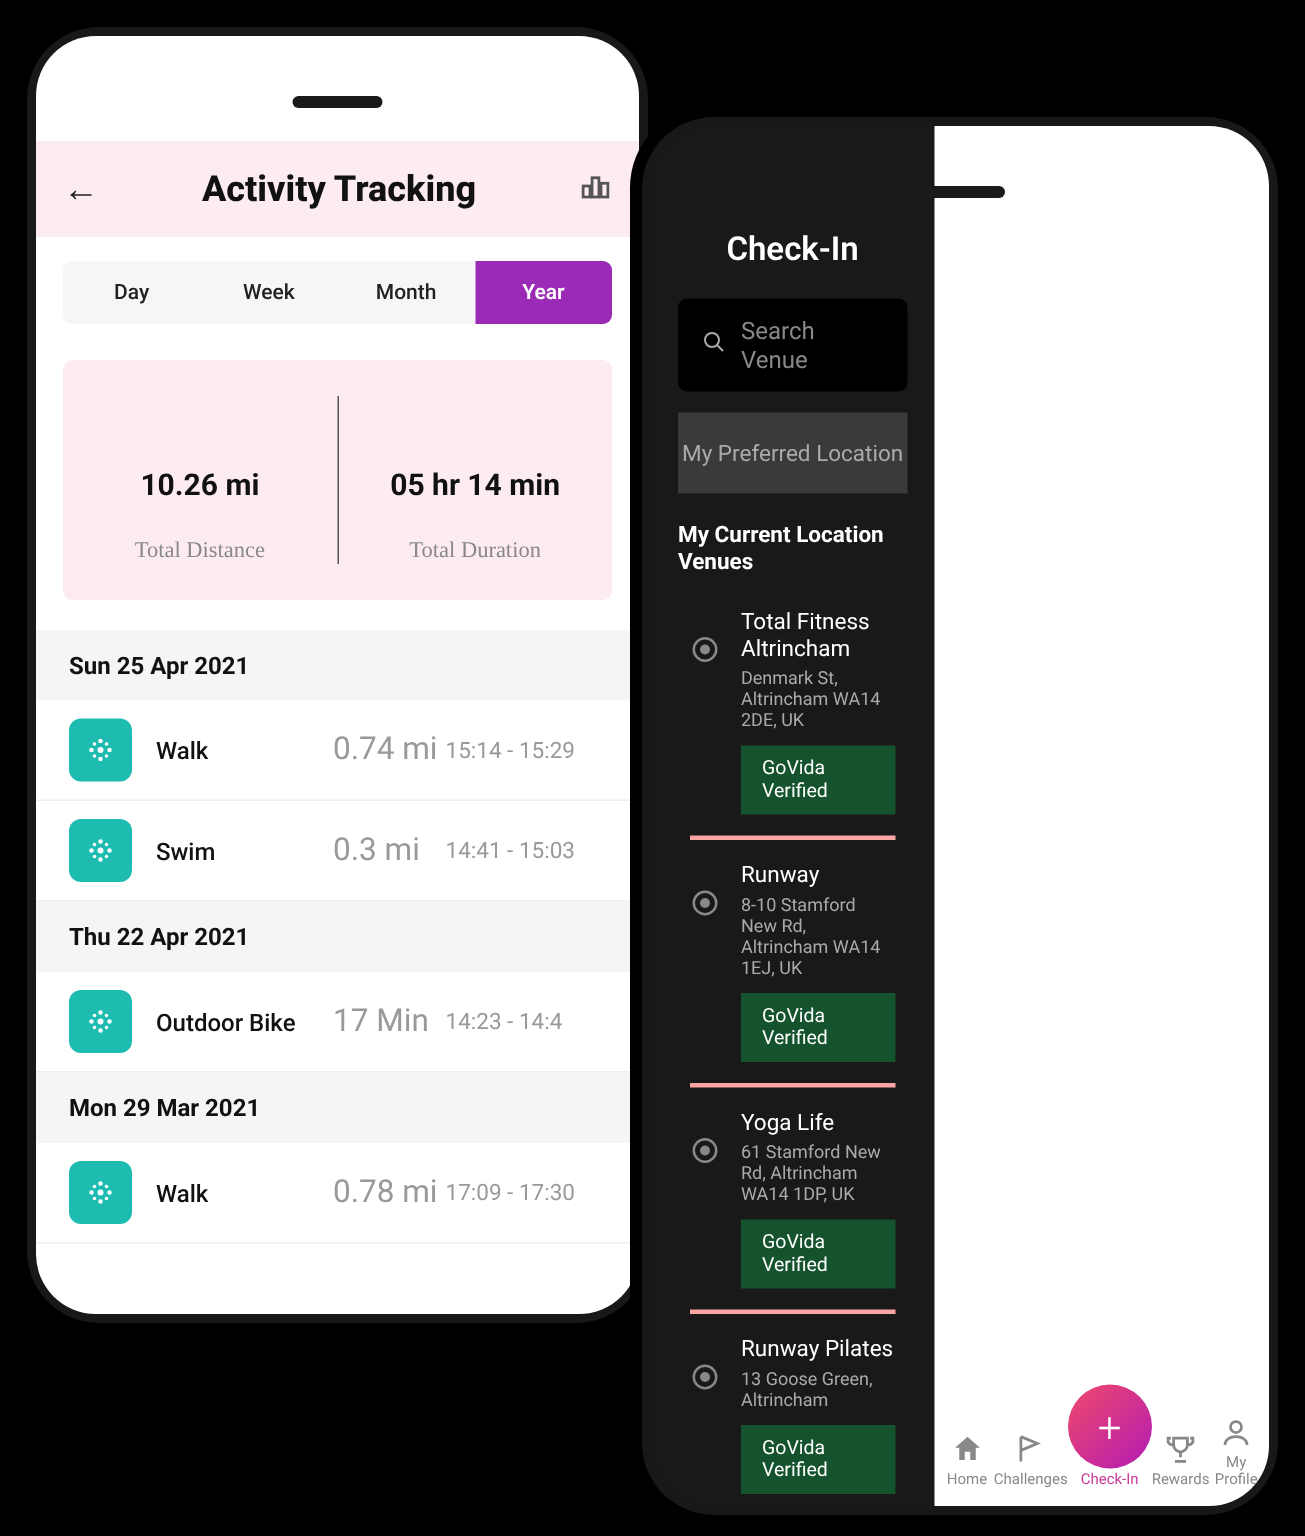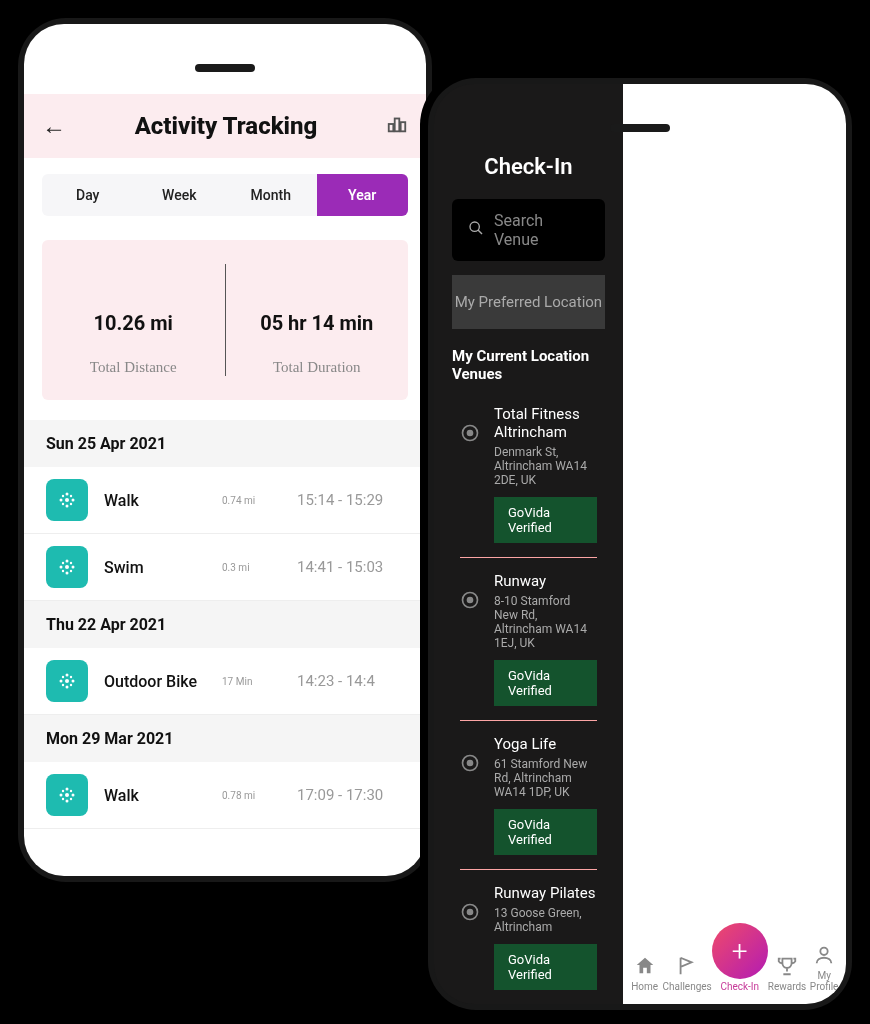--- a/index.html
+++ b/index.html
@@ -76,42 +76,42 @@
     display: flex; align-items: center; padding: 12px 22px;
     border-bottom: 1px solid #eee;
   }
   .at-icon {
     width: 42px; height: 42px; background: #1ebbb0; border-radius: 8px;
     margin-right: 16px; display:flex; align-items:center; justify-content:center;
     flex-shrink:0;
   }
   .at-icon svg { width: 24px; height:24px; }
   .at-name { flex: 0 0 118px; font-size: 16px; color: #111; font-weight: 500; }
-  .at-dist { flex: 0 0 75px; font-size: 10px; color: #999; }
+  .at-dist { flex: 0 0 75px; font-size: 21px; color: #999; }
   .at-time { flex: 1; font-size: 15px; color: #999; }
 
   
   .phone-2 { left: 420px; top: 70px; width: 440px; height: 948px; }
   .phone-2 .screen { background: #1a1919; display:flex; }
   .phone-2 .screen-top { padding-top: 70px; flex:1; overflow:hidden; }
   .ci-title { color: #fff; text-align: center; font-size: 22px; font-weight: 600; }
   .ci-search {
     margin: 20px 18px 14px; background: #000; border-radius: 6px;
     padding: 12px 16px; display:flex; align-items:center; gap:10px;
   }
   .ci-search-icon { color:#888; }
   .ci-search-text { color:#888; font-size:16px; }
   .ci-pref {
     background:#3a3a3a; color:#aaa; text-align:center; padding:18px 0;
     margin: 0 18px 18px; font-size:15px;
   }
   .ci-sec-title { color:#fff; font-weight:700; font-size:15px; padding: 0 18px 8px; }
   .ci-venue {
     display:flex; padding: 14px 0; margin: 0 26px;
-    border-bottom: 1px solid #fca5a5; gap: 14px;
+    border-bottom: 3px solid #fca5a5; gap: 14px;
   }
   .ci-venue:last-child { border-bottom:none; }
   .ci-pin { color:#888; margin-top: 18px; flex-shrink:0; }
   .ci-v-name { color:#fff; font-size:15px; margin-bottom:4px; }
   .ci-v-addr { color:#aaa; font-size:12px; margin-bottom:10px; }
   .ci-badge {
     display:inline-block; background:#14532d; color:#fff; font-size:13px;
     padding:8px 14px;
   }
   .nav {

